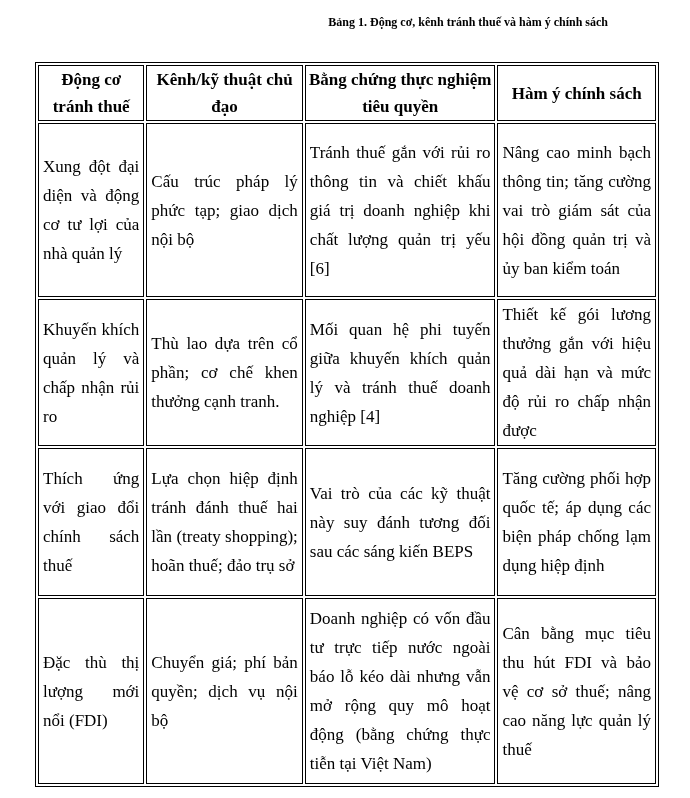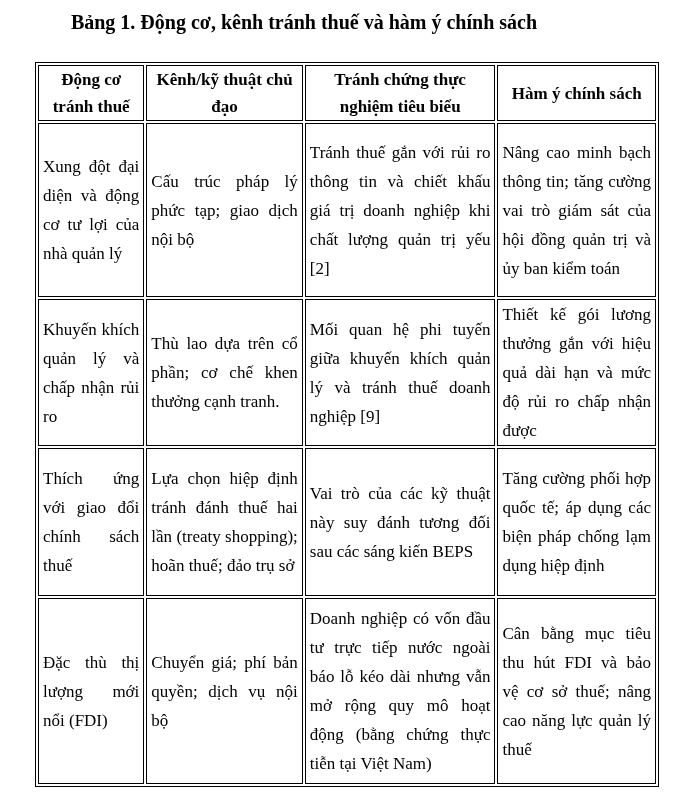--- a/index.html
+++ b/index.html
@@ -12,23 +12,23 @@
   .page {
     position: relative;
     width: 690px;
     height: 798px;
     background: #ffffff;
     overflow: hidden;
   }
   .caption {
     margin: 8px 0 0 0;
     width: 608px;
-    text-align: center;
+    text-align: right;
     font-weight: bold;
-    font-size: 20px;
+    font-size: 12px;
     line-height: 28px;
   }
   table.doc-table {
     margin: 26px 0 0 35px;
     width: 624px;
     table-layout: fixed;
     border-collapse: separate;
     border-spacing: 2px;
     border: 1px solid #000000;
     background: #ffffff;
@@ -76,35 +76,35 @@
     <colgroup>
       <col class="c1">
         <col class="c2">
         <col class="c3">
         <col class="c4">
     </colgroup>
     <thead>
       <tr>
         <th>Động cơ tránh thuế</th>
         <th>Kênh/kỹ thuật chủ đạo</th>
-        <th>Tránh chứng thực nghiệm tiêu biểu</th>
+        <th>Bằng chứng thực nghiệm tiêu quyền</th>
         <th>Hàm ý chính sách</th>
       </tr>
     </thead>
     <tbody>
       <tr class="r1">
         <td>Xung đột đại diện và động cơ tư lợi của nhà quản lý</td>
         <td>Cấu trúc pháp lý phức tạp; giao dịch nội bộ</td>
-        <td>Tránh thuế gắn với rủi ro thông tin và chiết khấu giá trị doanh nghiệp khi chất lượng quản trị yếu [2]</td>
+        <td>Tránh thuế gắn với rủi ro thông tin và chiết khấu giá trị doanh nghiệp khi chất lượng quản trị yếu [6]</td>
         <td>Nâng cao minh bạch thông tin; tăng cường vai trò giám sát của hội đồng quản trị và ủy ban kiểm toán</td>
       </tr>
       <tr class="r2">
         <td>Khuyến khích quản lý và chấp nhận rủi ro</td>
         <td>Thù lao dựa trên cổ phần; cơ chế khen thưởng cạnh tranh.</td>
-        <td>Mối quan hệ phi tuyến giữa khuyến khích quản lý và tránh thuế doanh nghiệp [9]</td>
+        <td>Mối quan hệ phi tuyến giữa khuyến khích quản lý và tránh thuế doanh nghiệp [4]</td>
         <td>Thiết kế gói lương thưởng gắn với hiệu quả dài hạn và mức độ rủi ro chấp nhận được</td>
       </tr>
       <tr class="r3">
         <td>Thích ứng với giao đổi chính sách thuế</td>
         <td>Lựa chọn hiệp định tránh đánh thuế hai lần (treaty shopping); hoãn thuế; đảo trụ sở</td>
         <td>Vai trò của các kỹ thuật này suy đánh tương đối sau các sáng kiến BEPS</td>
         <td>Tăng cường phối hợp quốc tế; áp dụng các biện pháp chống lạm dụng hiệp định</td>
       </tr>
       <tr class="r4">
         <td>Đặc thù thị lượng mới nổi (FDI)</td>

